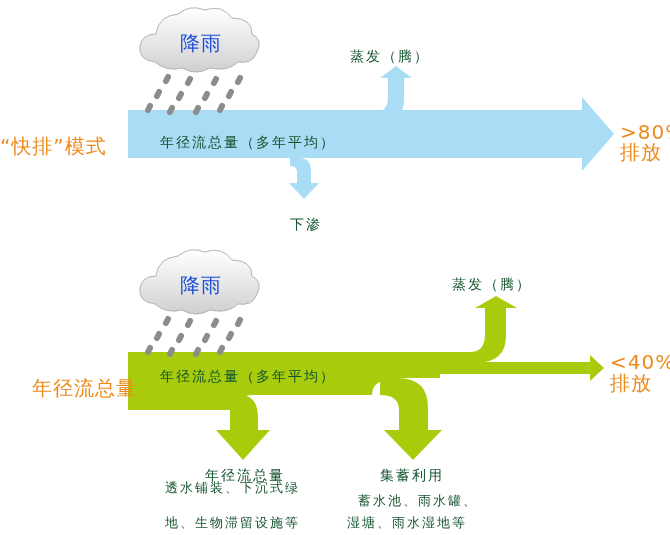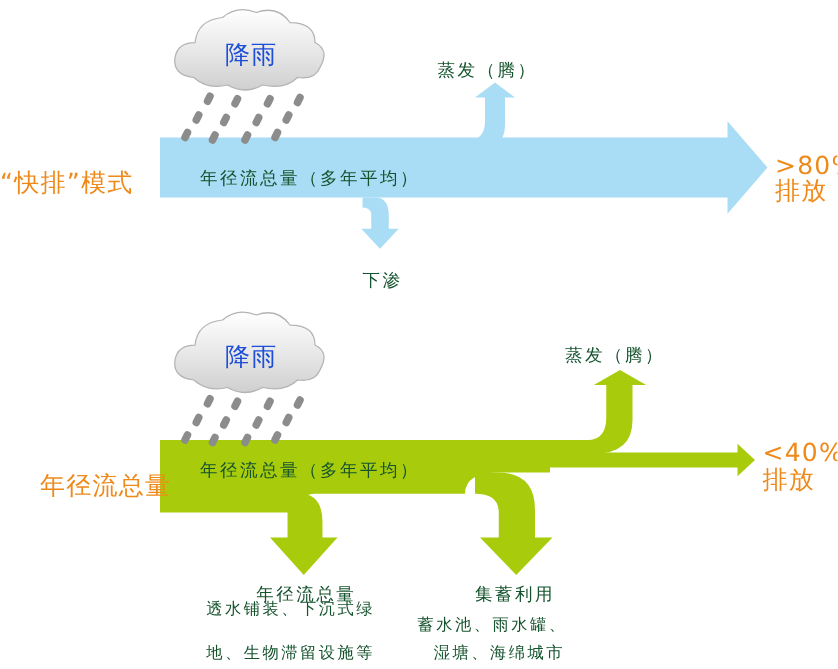--- a/index.html
+++ b/index.html
@@ -97,14 +97,14 @@
 <div class="lbl" style="left:160px;top:368px;">年径流总量（多年平均）</div>
 <div class="lbl" style="left:452px;top:276px;">蒸发（腾）</div>
 <div class="lbl orange pct" style="left:610px;top:352px;">&lt;40%</div>
 <div class="lbl orange pct" style="left:610px;top:373px;">排放</div>
 
 <div class="lbl" style="left:205px;top:467px;">年径流总量</div>
 <div class="lbl sub" style="left:165px;top:467px;margin-top:10px;">透水铺装、下沉式绿</div>
 <div class="lbl sub" style="left:165px;top:512px;">地、生物滞留设施等</div>
 
 <div class="lbl" style="left:380px;top:467px;">集蓄利用</div>
-<div class="lbl sub" style="left:334px;top:490px;">蓄水池、雨水罐、</div>
-<div class="lbl sub" style="left:347px;top:512px;">湿塘、海绵城市</div>
+<div class="lbl sub" style="left:358px;top:490px;">蓄水池、雨水罐、</div>
+<div class="lbl sub" style="left:347px;top:512px;">湿塘、雨水湿地等</div>
 
 </body></html>

